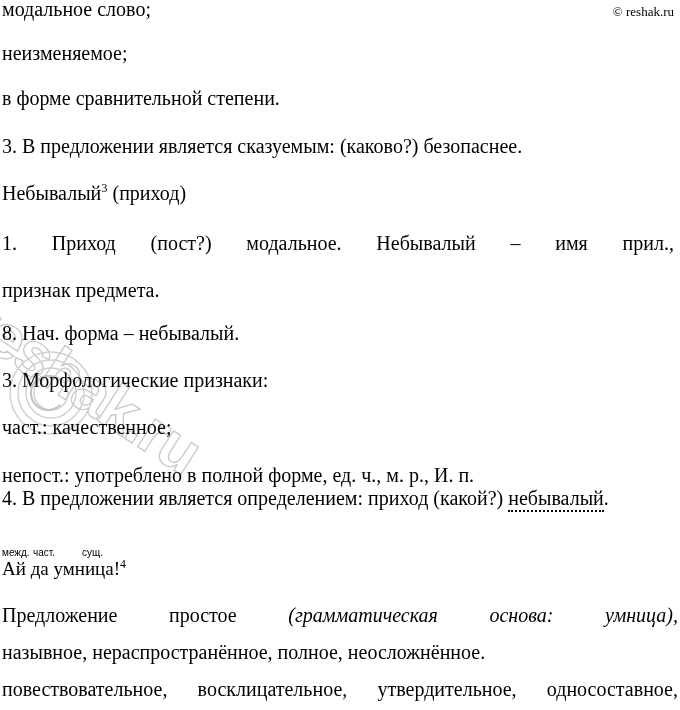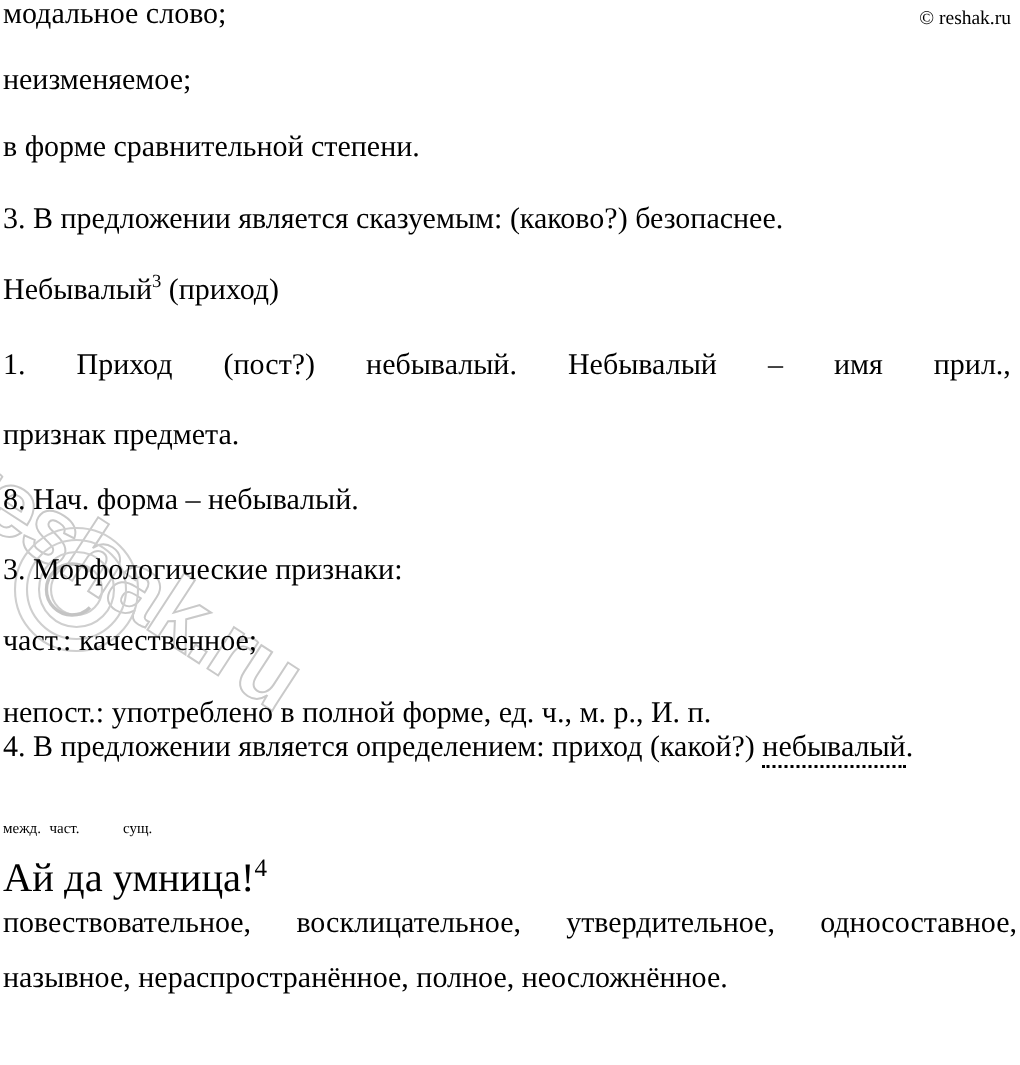--- a/index.html
+++ b/index.html
@@ -103,21 +103,21 @@
   .jline.loose { width: 672px; }
 
   .u     { text-underline-offset: 2px; }
   .uw    { border-bottom: 2px dotted #000; padding-bottom: 1px; }
   .it    { font-style: italic; }
   sup    { font-size: 0.62em; vertical-align: super; line-height: 0; }
 
   
   .annot {
     position: absolute;
-    font-family: Liberation Serif, serif;
+    font-family: Liberation Sans, sans-serif;
     font-size: 10px;
     line-height: 12px;
     white-space: nowrap;
   }
 </style>
 </head>
 <body>
 
 <div id="watermark">
   <div id="wm-text">reshak.ru</div>
@@ -147,21 +147,21 @@
   <div class="line" style="top:180px">
     <span>Небывалый</span><sup>3</sup><span> (приход)</span>
   </div>
 
   <div class="para" style="top:228px">
     <span class="ln">
       <span class="jline loose">
         <span>1.</span>
         <span>Приход</span>
         <span>(пост?)</span>
-        <span>небывалый.</span>
+        <span>модальное.</span>
         <span>Небывалый</span>
         <span>–</span>
         <span>имя</span>
         <span>прил.,</span>
       </span>
     </span>
     <span class="ln">признак предмета.</span>
   </div>
 
   <div class="line" style="top:320px">8. Нач. форма – небывалый.</div>
@@ -173,29 +173,38 @@
   <div class="line" style="top:462px">непост.: употреблено в полной форме, ед. ч., м. р., И. п.</div>
 
   <div class="line" style="top:485px">
     <span>4. В предложении является определением: приход (какой?) </span><span class="uw">небывалый</span><span>.</span>
   </div>
 
   <div class="annot" style="top:547px; left:2px">межд.</div>
   <div class="annot" style="top:547px; left:33px">част.</div>
   <div class="annot" style="top:547px; left:82px">сущ.</div>
 
-  <div class="line" style="top:572px; font-size:27px">
+  <div class="line" style="top:556px; font-size:19px">
     <span>Ай да </span><span class="u">умница</span><span>!</span><sup>4</sup>
   </div>
 
   <div class="para tight" style="top:600px">
+    <span class="ln">
+      <span class="jline">
+        <span>Предложение</span>
+        <span>простое</span>
+        <span class="it">(грамматическая</span>
+        <span class="it">основа:</span>
+        <span class="it u">умница),</span>
+      </span>
+    </span>
+    <span class="ln">назывное, нераспространённое, полное, неосложнённое.</span>
     <span class="ln">
       <span class="jline">
         <span>повествовательное,</span>
         <span>восклицательное,</span>
         <span>утвердительное,</span>
         <span>односоставное,</span>
       </span>
     </span>
-    <span class="ln">назывное, нераспространённое, полное, неосложнённое.</span>
   </div>
 
 </div>
 
 </body></html>

